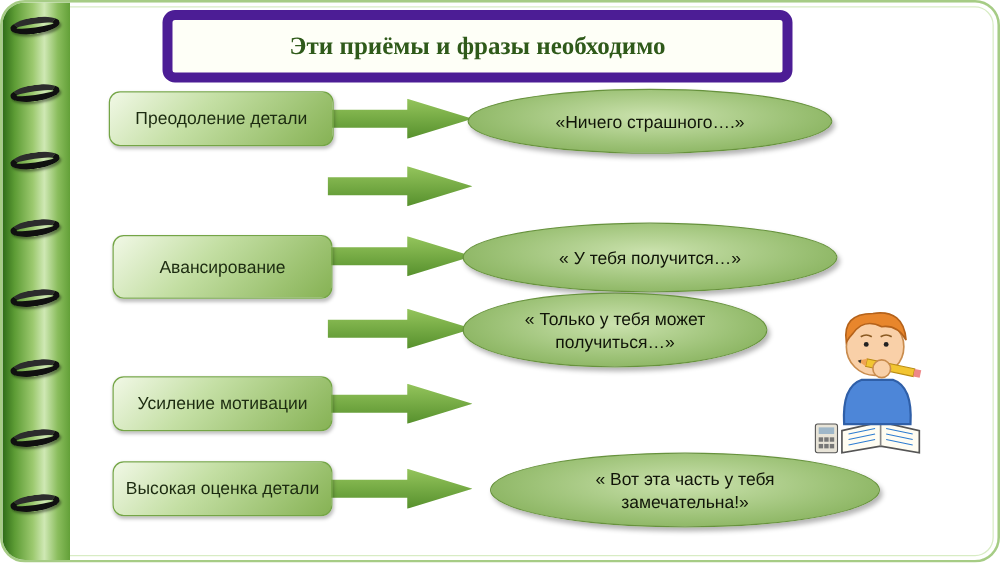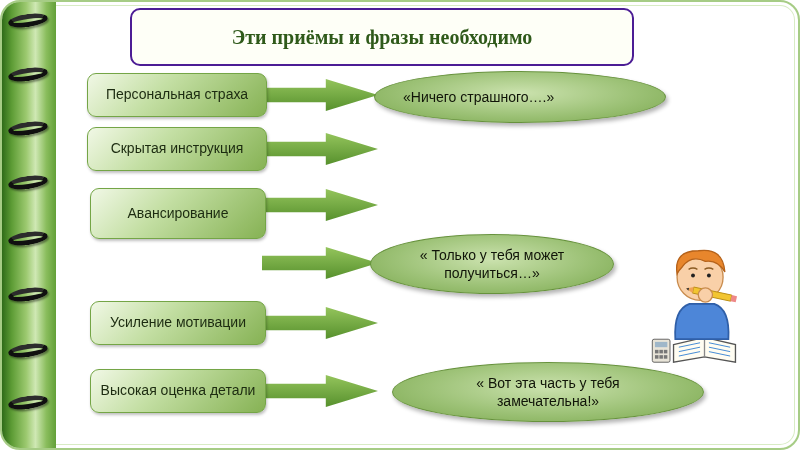--- a/index.html
+++ b/index.html
@@ -15,21 +15,21 @@
     background:linear-gradient(90deg,#2e6b18 0%,#5d9c35 18%,#9cc96f 45%,#cfe8b4 62%,#8abd5d 82%,#63a038 100%);
   }
   .ring {
     position:absolute; left:6px; width:40px; height:13px;
     border:5px solid #101010; border-top-color:#2c2c2c; border-radius:50%;
     transform:rotate(-8deg); box-shadow:1px 2px 2px rgba(0,0,0,.4);
   }
   
   .title-box {
     position:absolute; left:128px; top:6px; width:504px; height:58px; z-index:3;
-    background:#fefff7; border:2px solid #4c1d95; border-radius:10px;
+    background:#fefff7; border:8px solid #4c1d95; border-radius:10px;
     display:flex; flex-direction:column; align-items:center; justify-content:center;
     font-family:"Liberation Serif", serif; font-weight:bold; font-size:20px;
     color:#2f5a1a; line-height:1.3; text-align:center;
   }
   
   .label {
     position:absolute; z-index:2;
     background:linear-gradient(135deg,#f1f8e6 0%,#c4dfa4 40%,#86b254 100%);
     border:1px solid #74a546; border-radius:9px;
     display:flex; align-items:center; justify-content:center; text-align:center;
@@ -38,21 +38,21 @@
   }
   .arrow {
     position:absolute; z-index:1; width:116px; height:40px;
     background:linear-gradient(180deg,#9ccb62,#4f8a27);
     clip-path:polygon(0 32%, 55% 32%, 55% 10%, 100% 50%, 55% 90%, 55% 68%, 0 68%);
   }
   .ellipse {
     position:absolute; z-index:2; border-radius:50%;
     background:radial-gradient(ellipse at 50% 42%, #cbe2ae 0%, #9dc277 55%, #79a74c 100%);
     border:1px solid #67923d;
-    display:flex; align-items:center; justify-content:flex-start; text-align:center;
+    display:flex; align-items:center; justify-content:center; text-align:center;
     font-size:14px; color:#101408; line-height:1.3; padding:4px 28px;
     box-shadow:2px 3px 4px rgba(0,0,0,.3);
   }
   .clipart { position:absolute; left:645px; top:238px; z-index:2; }
 </style>
 </head>
 <body>
 
 <div class="slide">
 
@@ -65,36 +65,36 @@
     <div class="ring" style="top:286px"></div>
     <div class="ring" style="top:342px"></div>
     <div class="ring" style="top:394px"></div>
   </div>
 
   <div class="title-box">
     <div>Эти приёмы и  фразы необходимо</div>
   </div>
 
   <div class="label" style="left:85px;  top:71px;  width:180px; height:44px">
-      <span>Персональная страха</span>
+      <span>Преодоление детали</span>
     </div>
   <div class="arrow" style="left:260px; top:73px"></div>
   <div class="ellipse" style="left:372px; top:69px;  width:292px; height:52px">
       <span>«Ничего страшного….»</span>
     </div>
 
-  <div class="label" style="left:85px;  top:125px; width:180px; height:44px">
-      <span>Скрытая инструкция</span>
-    </div>
   <div class="arrow" style="left:260px; top:127px"></div>
 
   <div class="label" style="left:88px;  top:186px; width:176px; height:51px">
       <span>Авансирование</span>
     </div>
   <div class="arrow" style="left:260px; top:183px"></div>
+  <div class="ellipse" style="left:368px; top:176px; width:300px; height:56px">
+      <span>« У тебя получится…»</span>
+    </div>
 
   <div class="arrow" style="left:260px; top:241px"></div>
   <div class="ellipse" style="left:368px; top:232px; width:244px; height:60px; padding:8px 20px">
       <span>« Только у тебя может получиться…»</span>
     </div>
 
   <div class="label" style="left:88px;  top:299px; width:176px; height:44px">
       <span>Усиление мотивации</span>
     </div>
   <div class="arrow" style="left:260px; top:301px"></div>

